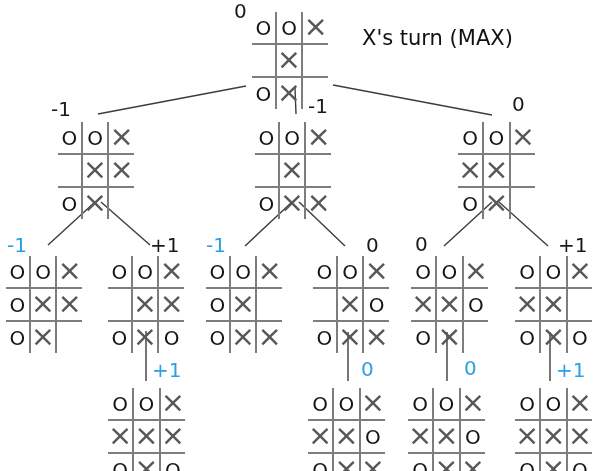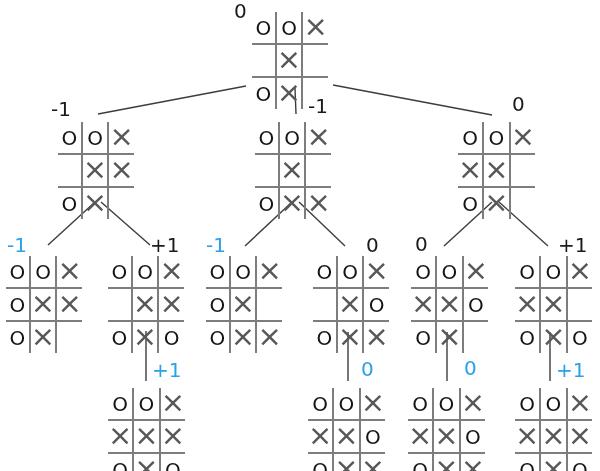--- a/index.html
+++ b/index.html
@@ -45,20 +45,21 @@
       <line x1="299" y1="202" x2="345" y2="246"></line>
       <line x1="492" y1="202" x2="444" y2="246"></line>
       <line x1="499" y1="202" x2="548" y2="246"></line>
       <line x1="146" y1="331" x2="146" y2="381"></line>
       <line x1="348" y1="332" x2="348" y2="381"></line>
       <line x1="447" y1="332" x2="447" y2="381"></line>
       <line x1="550" y1="332" x2="550" y2="381"></line>
     </g>
   </svg>
 
+  <span class="title-label" style="left:362px;top:28px;">X's turn (MAX)</span>
 
   <span class="value-label" style="left: 234px; top: 1px; color: rgb(26, 26, 26);">0</span>
   <div class="board" style="left:252px;top:12px;">
       <span class="cell p-o">O</span>
       <span class="cell p-o">O</span>
       <span class="cell p-x">×</span>
       <span class="cell p-e"></span>
       <span class="cell p-x">×</span>
       <span class="cell p-e"></span>
       <span class="cell p-o">O</span>

